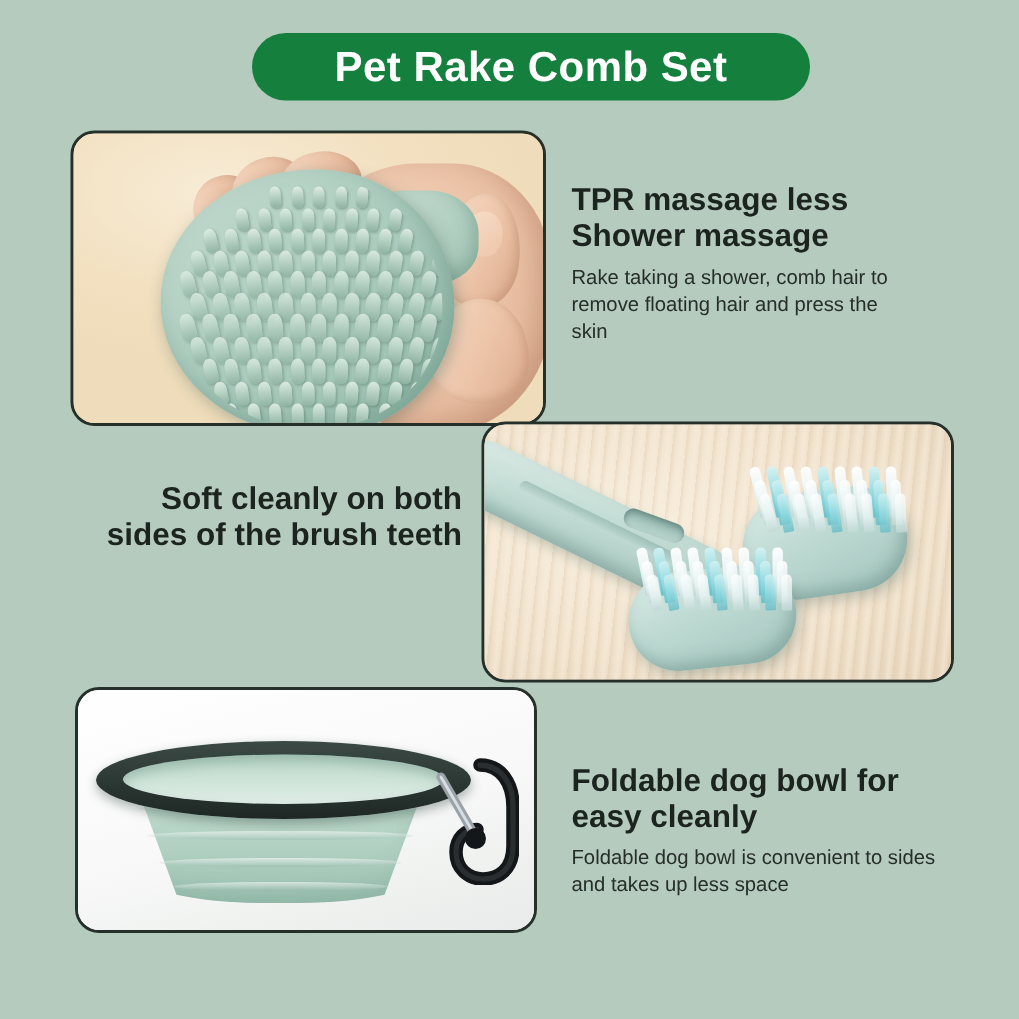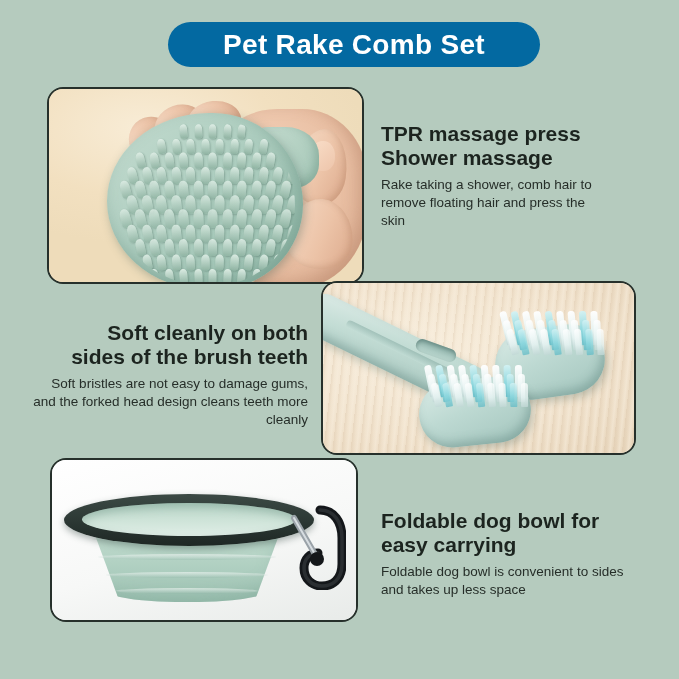--- a/index.html
+++ b/index.html
@@ -15,21 +15,21 @@
     position: relative;
   }
 
   
   #title-pill {
     position: absolute;
     left: 168px;
     top: 22px;
     width: 372px;
     height: 45px;
-    background: #0369a1;
+    background: #15803d;
     border-radius: 23px;
     display: flex;
     align-items: center;
     justify-content: center;
   }
   #title-pill .title-text {
     color: #ffffff;
     font-size: 28px;
     font-weight: bold;
     letter-spacing: 0.3px;
@@ -358,21 +358,21 @@
       <div class="nub" style="left: 78.5px; top: 149px; transform: rotate(-2deg) scale(0.89); opacity: 0.95;"></div>
       <div class="nub" style="left: 93px; top: 149px; transform: rotate(0.5deg) scale(0.89); opacity: 0.95;"></div>
       <div class="nub" style="left: 107.5px; top: 149px; transform: rotate(3deg) scale(0.89); opacity: 0.95;"></div>
       <div class="nub" style="left: 122px; top: 149px; transform: rotate(5.6deg) scale(0.89); opacity: 0.95;"></div>
       <div class="nub" style="left: 136.5px; top: 149px; transform: rotate(8.1deg) scale(0.89); opacity: 0.95;"></div>
     </div>
 </div>
 
 <div class="text-block" id="text-brush">
   <div class="heading">
-    <span>TPR massage press</span><br>
+    <span>TPR massage less</span><br>
     <span>Shower massage</span>
   </div>
   <p class="body-copy">Rake taking a shower, comb hair to remove floating hair and press the skin</p>
 </div>
 
 <div class="photo-panel" id="panel-toothbrush">
   <div class="bg-fur"></div>
 
   <div class="tb-handle">
     <div class="tb-handle-groove"></div>
@@ -440,21 +440,20 @@
       <div class="bristle b-cyan" style="left: 187px; top: 100px; height: 24px; transform: rotate(-1.8deg); opacity: 0.79;"></div>
       <div class="bristle b-white" style="left: 198px; top: 100px; height: 24px; transform: rotate(-0.4deg); opacity: 0.79;"></div>
     </div>
 </div>
 
 <div class="text-block align-right" id="text-bristles">
   <div class="heading">
     <span>Soft cleanly on both</span><br>
     <span>sides of the brush teeth</span>
   </div>
-  <p class="body-copy">Soft bristles are not easy to damage gums, and the forked head design cleans teeth more cleanly</p>
 </div>
 
 <div class="photo-panel" id="panel-bowl">
   <div class="bg-white"></div>
 
   <div class="bowl-body"></div>
   <div id="bowl-ribs">
       <div class="bowl-rib" style="left: 40px; top: 76px; width: 190px;"></div>
       <div class="bowl-rib" style="left: 46px; top: 94px; width: 178px;"></div>
       <div class="bowl-rib" style="left: 54px; top: 112px; width: 162px;"></div>
@@ -470,16 +469,16 @@
       <path d="M4 14 L26 52" fill="none" stroke="#9aa2a8" stroke-width="6" stroke-linecap="round"></path>
       <path d="M4 14 L26 52" fill="none" stroke="#d7dde1" stroke-width="2" stroke-linecap="round"></path>
       <circle cx="27" cy="55" r="7" fill="#14171a"></circle>
     </svg>
   </div>
 </div>
 
 <div class="text-block" id="text-bowl">
   <div class="heading">
     <span>Foldable dog bowl for</span><br>
-    <span>easy carrying</span>
+    <span>easy cleanly</span>
   </div>
   <p class="body-copy">Foldable dog bowl is convenient to sides and takes up less space</p>
 </div>
 
 </body></html>

